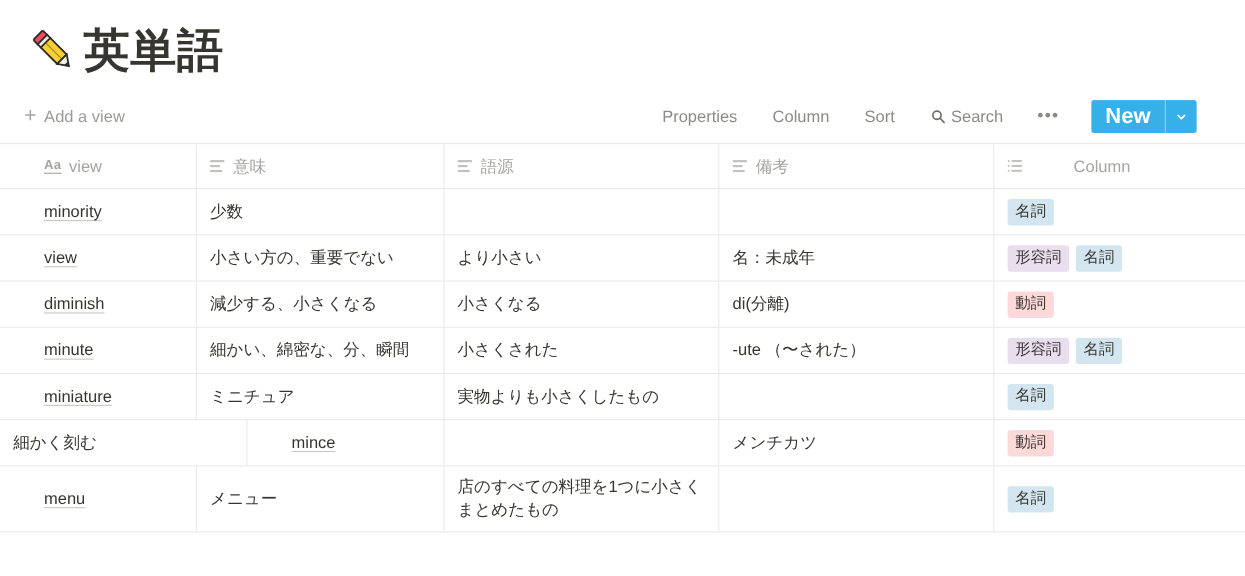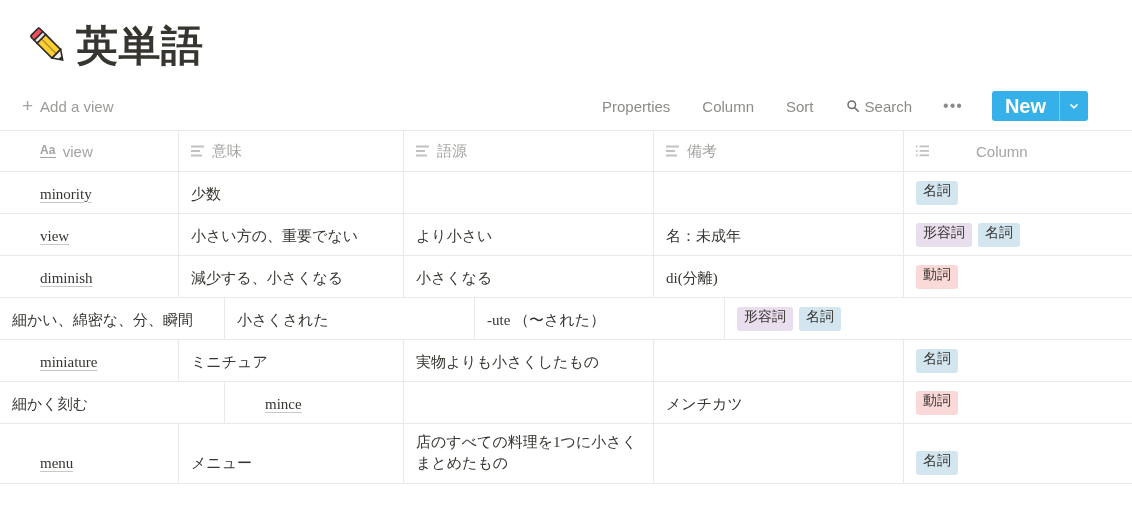--- a/index.html
+++ b/index.html
@@ -176,22 +176,21 @@
     line-height: 1.15;
     letter-spacing: 0.2px;
   }
 
   .body-row .tcell {
     font-size: 15px;
     line-height: 1.42;
     color: #37352f;
     min-height: 41px;
     display: flex;
-    align-items: flex-end;
-    font-family: Liberation Serif, serif;
+    align-items: center;
   }
   .word-link {
     text-decoration: underline;
     text-decoration-color: #c9c8c6;
     text-underline-offset: 3px;
     color: #37352f;
     font-size: 15px;
   }
   .tags {
     display: flex;
@@ -350,20 +349,23 @@
         <div class="tcell c-mean">減少する、小さくなる</div>
         <div class="tcell c-origin">小さくなる</div>
         <div class="tcell c-note">di(分離)</div>
         <div class="tcell last c-col">
           <div class="tags">
             <span class="tag" style="background: rgb(251, 217, 216);">動詞</span>
           </div>
         </div>
       </div>
       <div class="trow body-row">
+        <div class="tcell first c-word">
+          <span class="word-link">minute</span>
+        </div>
         <div class="tcell c-mean">細かい、綿密な、分、瞬間</div>
         <div class="tcell c-origin">小さくされた</div>
         <div class="tcell c-note">-ute （〜された）</div>
         <div class="tcell last c-col">
           <div class="tags">
             <span class="tag" style="background: rgb(232, 222, 238);">形容詞</span>
             <span class="tag" style="background: rgb(211, 229, 239);">名詞</span>
           </div>
         </div>
       </div>

